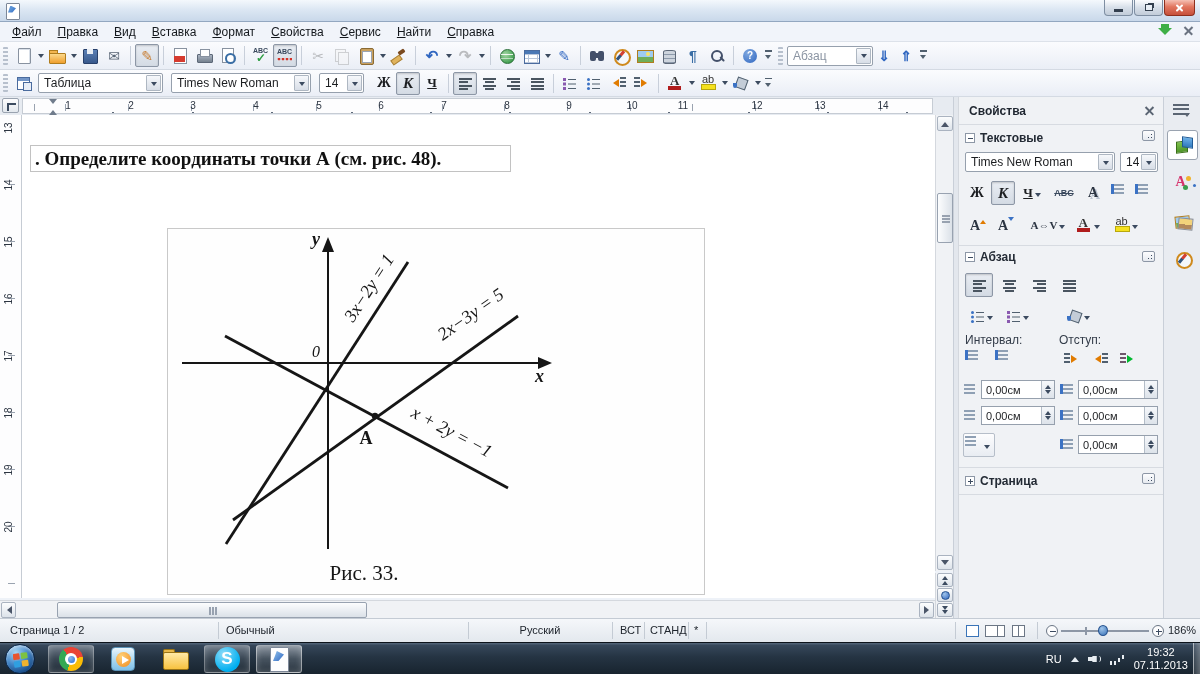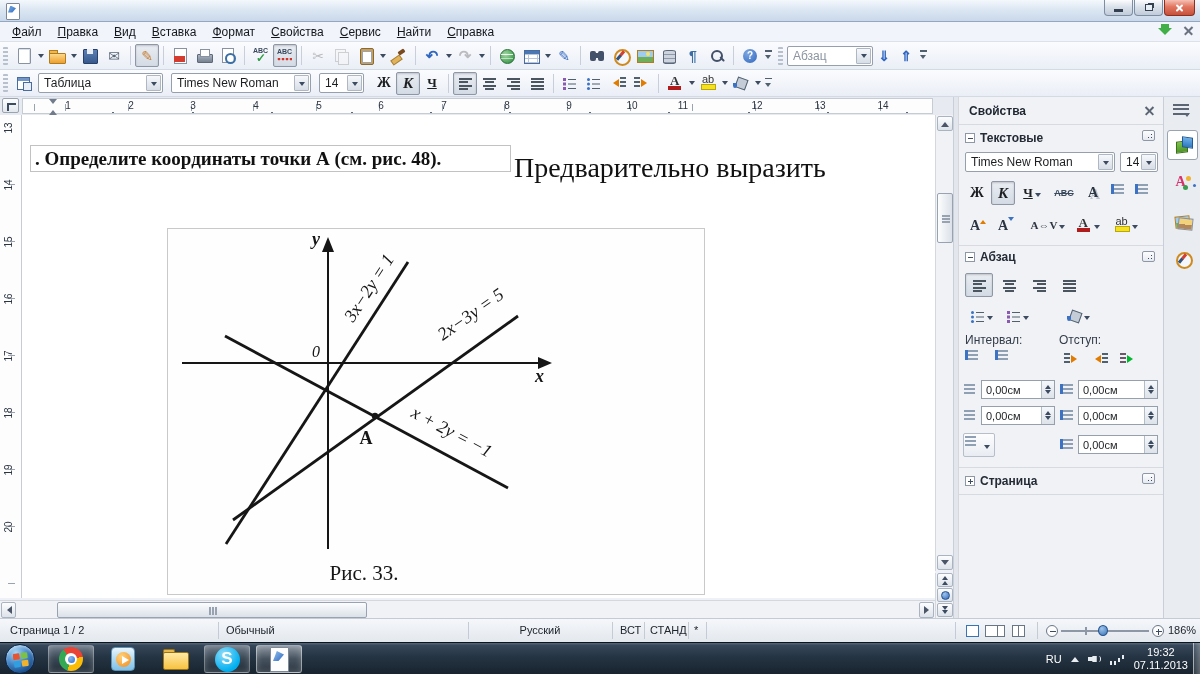--- a/index.html
+++ b/index.html
@@ -494,21 +494,20 @@
   <span class="num" style="top:120px">15</span>
   <span class="num" style="top:177px">16</span>
   <span class="num" style="top:234px">17</span>
   <span class="num" style="top:291px">18</span>
   <span class="num" style="top:348px">19</span>
   <span class="num" style="top:405px">20</span>
 </div>
 
 <div class="docview">
   <div class="frametext">. Определите координаты точки А (см. рис. 48).</div>
-  <div class="runtext">Предварительно выразить</div>
 
   <div class="figure">
     <svg width="536" height="365" viewBox="0 0 536 365">
 
       <line x1="14" y1="134" x2="374" y2="134" stroke="#161616" stroke-width="2"></line>
       <polygon points="384,134 370,128 370,140" fill="#161616"></polygon>
       <line x1="160" y1="320" x2="160" y2="18" stroke="#161616" stroke-width="2"></line>
       <polygon points="160,8 154,23 166,23" fill="#161616"></polygon>
 
       <line x1="58" y1="315" x2="240" y2="33" stroke="#161616" stroke-width="2.8"></line>

